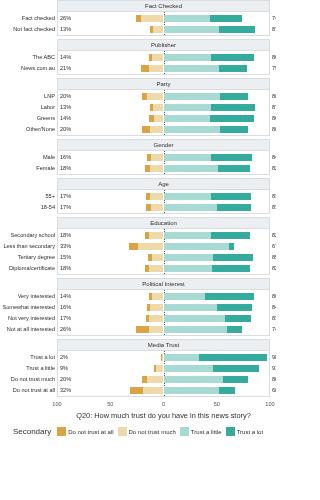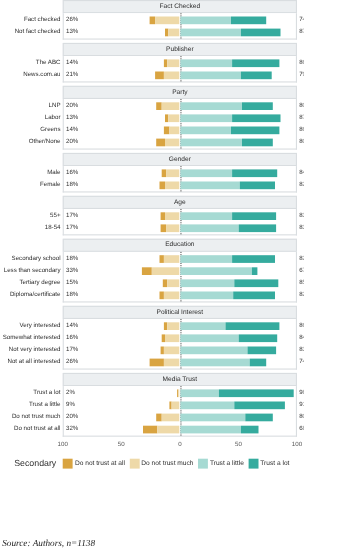--- a/index.html
+++ b/index.html
@@ -386,20 +386,21 @@
     </div>
 
   <div class="axis" id="axis">
       <span class="tick" style="left: 0%;">100</span>
       <span class="tick" style="left: 25%;">50</span>
       <span class="tick" style="left: 50%;">0</span>
       <span class="tick" style="left: 75%;">50</span>
       <span class="tick" style="left: 100%;">100</span>
     </div>
 
+  <div class="qcap">Q20: How much trust do you have in this news story?</div>
 
   <div class="legend">
     <span class="ltitle">Secondary</span>
     <span id="legend-items" style="display:flex;gap:4px;align-items:center;">
         <span class="li">
           <span class="sw" style="background: rgb(217, 164, 65);"></span>
           <span>Do not trust at all</span>
         </span>
         <span class="li">
           <span class="sw" style="background: rgb(238, 217, 168);"></span>
@@ -409,14 +410,13 @@
           <span class="sw" style="background: rgb(166, 218, 211);"></span>
           <span>Trust a little</span>
         </span>
         <span class="li">
           <span class="sw" style="background: rgb(53, 171, 158);"></span>
           <span>Trust a lot</span>
         </span>
       </span>
   </div>
 
-  <div class="source">Source: Authors, n=1138</div>
 </div>
 
 </body></html>

